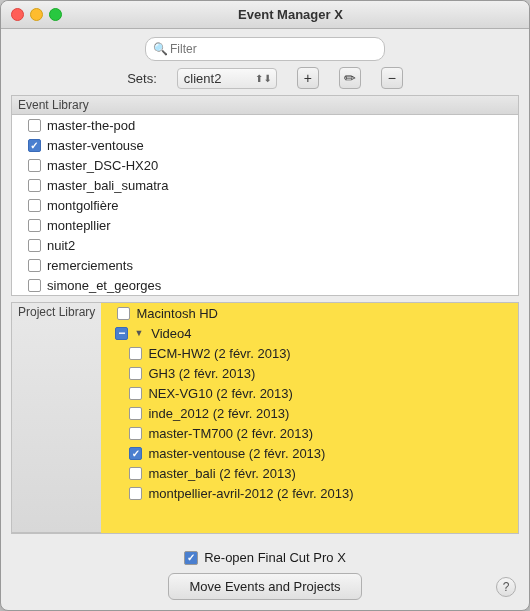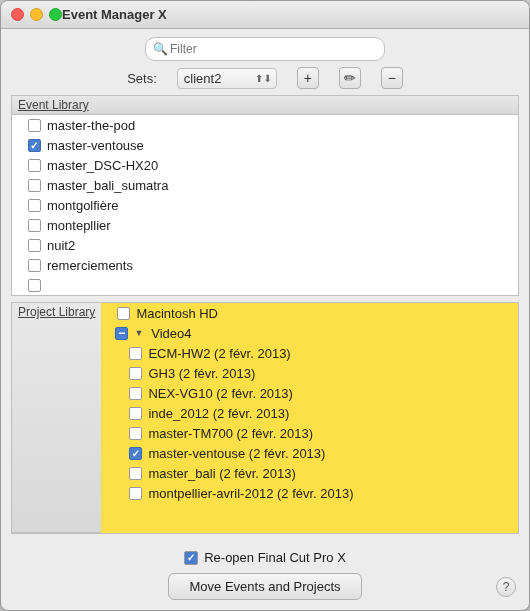--- a/index.html
+++ b/index.html
@@ -48,20 +48,21 @@
       border-radius: 50%;
       cursor: pointer;
     }
 
     .tl-close { background: #ff5f57; border: 1px solid #e0443e; }
     .tl-min   { background: #febc2e; border: 1px solid #d4a017; }
     .tl-max   { background: #28c840; border: 1px solid #1aab29; }
 
     .title-text {
       flex: 1;
+      text-align: center;
       font-size: 13px;
       font-weight: bold;
       color: #333;
     }
 
     
     .content {
       flex: 1;
       display: flex;
       flex-direction: column;
@@ -164,21 +165,20 @@
       background: white;
       flex-shrink: 0;
     }
 
     .library-header {
       background: linear-gradient(to bottom, #e8e8e8, #d8d8d8);
       border-bottom: 1px solid #c0c0c0;
       padding: 2px 6px;
       font-size: 12px;
       color: #444;
-      text-decoration: underline;
     }
 
     .library-items {
       max-height: 180px;
       overflow-y: auto;
     }
 
     .library-item {
       display: flex;
       align-items: center;
@@ -391,20 +391,21 @@
         <div class="library-item">
           <div class="checkbox"></div>
           <span class="item-label">nuit2</span>
         </div>
         <div class="library-item">
           <div class="checkbox"></div>
           <span class="item-label">remerciements</span>
         </div>
         <div class="library-item">
           <div class="checkbox"></div>
+          <span class="item-label">simone_et_georges</span>
         </div>
 
       </div>
     </div>
 
     <div class="project-section">
       <div class="library-header">Project Library</div>
       <div class="project-items">
 
         <div class="library-item">

